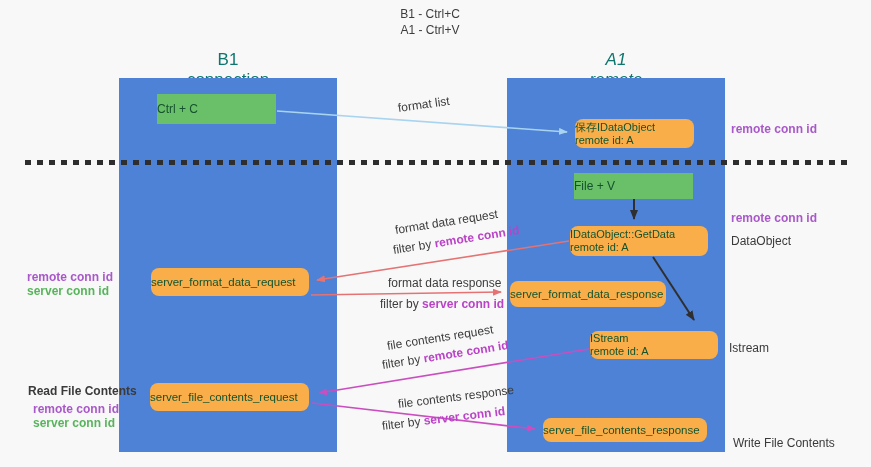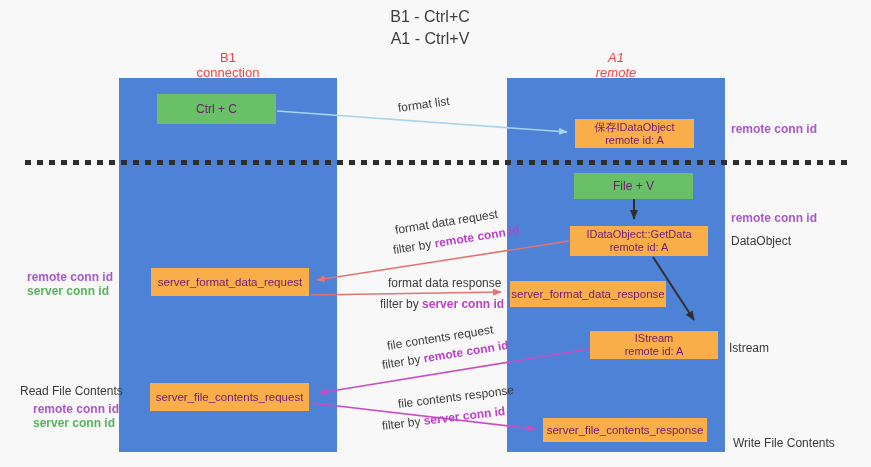--- a/index.html
+++ b/index.html
@@ -5,29 +5,29 @@
   :root{
     --lane-blue:#4d82d6; --box-green:#6abf69; --box-orange:#f9ae49;
     --arrow-red:#e57373; --arrow-magenta:#cb4ec0; --arrow-lightblue:#a9d4f0;
     --arrow-black:#2f2f2f; --text-purple:#a958c9; --text-green:#58b45c;
     --highlight-magenta:#ba43c7; --text-dark:#3d3d3d;
   }
   *{margin:0;padding:0;box-sizing:border-box;}
   body{font-family:"Liberation Sans",sans-serif;background:#fff;}
   .canvas{position:relative;width:871px;height:467px;background:#f8f8f8;overflow:hidden;}
   .abs{position:absolute;}
-  .title{left:280px;top:6px;width:300px;text-align:center;font-size:16px;line-height:1.35;color:var(--text-dark);}
-  .lane-header{width:218px;text-align:center;font-size:13px;line-height:1.18;color:#ef4444;}
+  .title{left:280px;top:6px;width:300px;text-align:center;font-size:12px;line-height:1.35;color:var(--text-dark);}
+  .lane-header{width:218px;text-align:center;font-size:17px;line-height:1.18;color:#0f766e;}
   .lane{width:218px;height:374px;background:var(--lane-blue);}
   .divider{left:25px;top:160px;width:823px;height:5px;
     background:repeating-linear-gradient(90deg,#2e2e2e 0 6px,transparent 6px 12px);}
-  .box{display:flex;flex-direction:column;align-items:center;justify-content:center;
-    color:#701a75;text-align:center;font-size:11px;line-height:13px;}
+  .box{display:flex;flex-direction:column;align-items:flex-start;justify-content:center;
+    color:#14532d;text-align:center;font-size:11px;line-height:13px;}
   .green{background:var(--box-green);font-size:12px;}
-  .orange{background:var(--box-orange);}
+  .orange{background:var(--box-orange);border-radius:8px;}
   .srv{font-size:11.5px;}
   .alabel{font-size:12px;color:#3c3c3c;white-space:nowrap;transform-origin:left center;}
   .rot7{transform:rotate(-7deg);} .rot8{transform:rotate(-8deg);} .rot9{transform:rotate(-9deg);}
   .hl{font-weight:bold;color:var(--highlight-magenta);}
   .ann{font-size:12px;color:#3a3a3a;white-space:nowrap;}
   .bold{font-weight:bold;}
   .purple{color:var(--text-purple);} .greenTxt{color:var(--text-green);}
   svg.overlay{position:absolute;left:0;top:0;pointer-events:none;}
   .ln-blue{stroke:var(--arrow-lightblue);stroke-width:1.6;}
   .ln-black{stroke:var(--arrow-black);stroke-width:2;}
@@ -124,21 +124,21 @@
   </div>
 
   <div class="abs ann bold purple" style="left:731px;top:122px;">remote conn id</div>
   <div class="abs ann bold purple" style="left:731px;top:211px;">remote conn id</div>
   <div class="abs ann" style="left:731px;top:234px;">DataObject</div>
   <div class="abs ann" style="left:729px;top:341px;">Istream</div>
   <div class="abs ann" style="left:733px;top:436px;">Write File Contents</div>
 
   <div class="abs ann bold purple" style="left:27px;top:270px;">remote conn id</div>
   <div class="abs ann bold greenTxt" style="left:27px;top:284px;">server conn id</div>
-  <div class="abs ann" style="left:20px;top:384px;">Read File Contents</div>
+  <div class="abs ann" style="left:28px;top:384px;font-weight:bold;">Read File Contents</div>
   <div class="abs ann bold purple" style="left:33px;top:402px;">remote conn id</div>
   <div class="abs ann bold greenTxt" style="left:33px;top:416px;">server conn id</div>
 
   <div class="abs alabel rot8" style="left:398px;top:101px;">format list</div>
 
   <div class="abs alabel rot9" style="left:395px;top:223px;">format data request</div>
   <div class="abs alabel rot9" style="left:393px;top:243px;">
     <span>filter by</span>
     <span class="hl">remote conn id</span>
   </div>

